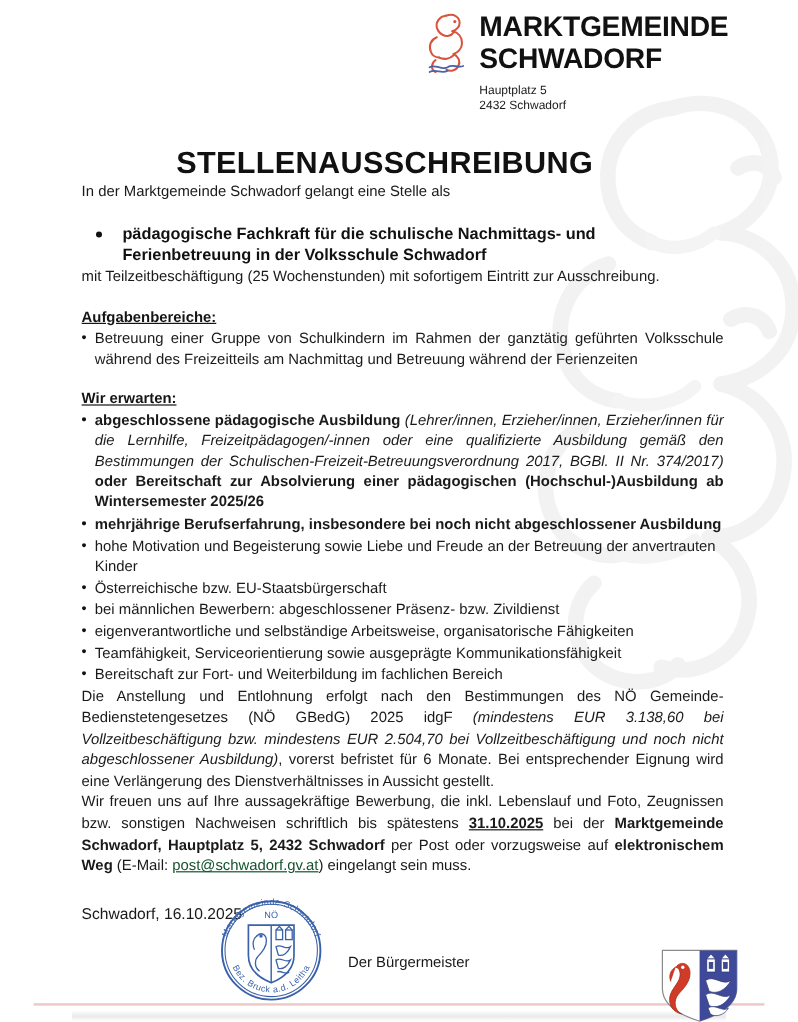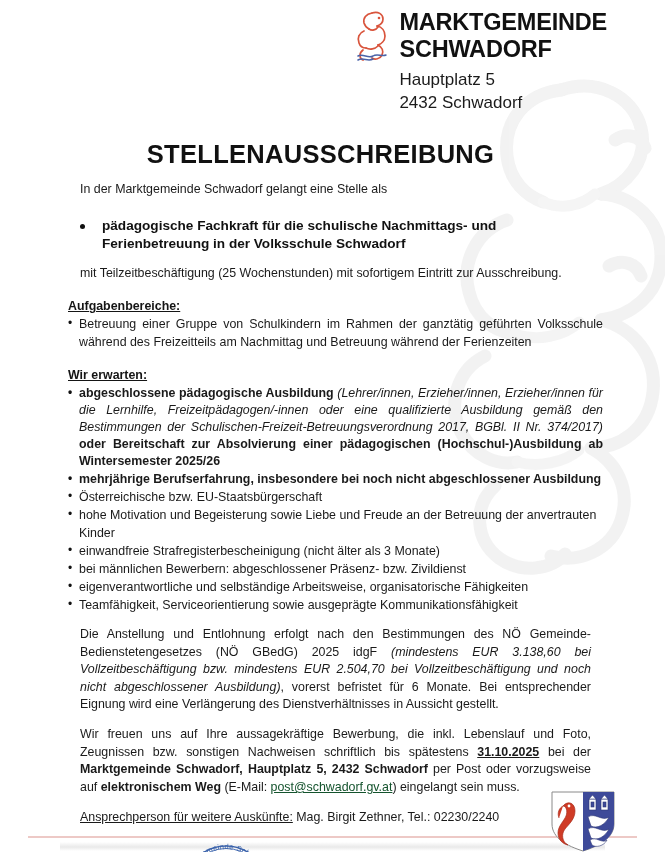--- a/index.html
+++ b/index.html
@@ -57,21 +57,21 @@
   .brand-block { padding-top: 1px; }
   .brand-line {
     font-size: 23.5px;
     font-weight: bold;
     letter-spacing: -0.2px;
     line-height: 1.13;
     color: #111111;
   }
   .brand-addr {
     margin-top: 7px;
-    font-size: 17px;
+    font-size: 10px;
     line-height: 1.33;
     color: #1b1b1b;
   }
 
   
   .doc-title {
     text-align: center;
     font-size: 25.5px;
     font-weight: bold;
     letter-spacing: 0.3px;
@@ -80,21 +80,21 @@
     color: #111111;
   }
 
   
   .body-wrap {
     padding: 0 62px 0 68px;
   }
   p.para {
     font-size: 12.4px;
     line-height: 1.42;
-    margin: 12px;
+    margin: 0;
     text-align: justify;
     color: #1a1a1a;
   }
   .mt-intro { margin-top: 24px; }
   .mt-18 { margin-top: 18px; }
   .mt-13 { margin-top: 13px; }
   .mt-15 { margin-top: 15px; }
 
   
   .job-bullet {
@@ -290,33 +290,32 @@
 
       <div class="sec-head">Aufgabenbereiche:</div>
       <ul class="blist">
         <li class="just">Betreuung einer Gruppe von Schulkindern im Rahmen der ganztätig geführten Volksschule während des Freizeitteils am Nachmittag und Betreuung während der Ferienzeiten</li>
       </ul>
 
       <div class="sec-head">Wir erwarten:</div>
       <ul class="blist">
         <li class="just bold-li"><span class="bd">abgeschlossene pädagogische Ausbildung </span><span class="it">(Lehrer/innen, Erzieher/innen, Erzieher/innen für die Lernhilfe, Freizeitpädagogen/-innen oder eine qualifizierte Ausbildung gemäß den Bestimmungen der Schulischen-Freizeit-Betreuungsverordnung 2017, BGBl. II Nr. 374/2017)</span><span class="bd"> oder Bereitschaft zur Absolvierung einer pädagogischen (Hochschul-)Ausbildung ab Wintersemester 2025/26</span></li>
         <li class="bold-li">mehrjährige Berufserfahrung, insbesondere bei noch nicht abgeschlossener Ausbildung</li>
+        <li>hohe Motivation und Begeisterung sowie Liebe und Freude an der Betreuung der anvertrauten Kinder</li>
         <li>Österreichische bzw. EU-Staatsbürgerschaft</li>
-        <li>hohe Motivation und Begeisterung sowie Liebe und Freude an der Betreuung der anvertrauten Kinder</li>
-        <li>einwandfreie Strafregisterbescheinigung (nicht älter als 3 Monate)</li>
         <li>bei männlichen Bewerbern: abgeschlossener Präsenz- bzw. Zivildienst</li>
         <li>eigenverantwortliche und selbständige Arbeitsweise, organisatorische Fähigkeiten</li>
         <li>Teamfähigkeit, Serviceorientierung sowie ausgeprägte Kommunikationsfähigkeit</li>
+        <li>Bereitschaft zur Fort- und Weiterbildung im fachlichen Bereich</li>
       </ul>
 
       <p class="para mt-18"><span>Die Anstellung und Entlohnung erfolgt nach den Bestimmungen des NÖ Gemeinde-Bedienstetengesetzes (NÖ GBedG) 2025 idgF </span><span class="it">(mindestens EUR 3.138,60 bei Vollzeitbeschäftigung bzw. mindestens EUR 2.504,70 bei Vollzeitbeschäftigung und noch nicht abgeschlossener Ausbildung)</span><span>, vorerst befristet für 6 Monate. Bei entsprechender Eignung wird eine Verlängerung des Dienstverhältnisses in Aussicht gestellt.</span></p>
 
       <p class="para mt-15"><span>Wir freuen uns auf Ihre aussagekräftige Bewerbung, die inkl. Lebenslauf und Foto, Zeugnissen bzw. sonstigen Nachweisen schriftlich bis spätestens </span><span class="bd ul">31.10.2025</span><span> bei der </span><span class="bd">Marktgemeinde Schwadorf, Hauptplatz 5, 2432 Schwadorf</span><span> per Post oder vorzugsweise auf </span><span class="bd">elektronischem Weg</span><span> (E-Mail: </span><span class="lnk">post@schwadorf.gv.at</span><span>) eingelangt sein muss.</span></p>
 
-      <p class="para mt-13"><span class="ul">Ansprechperson für weitere Auskünfte:</span><span> Mag. Birgit Zethner, Tel.: 02230/2240</span></p>
 
       <div class="sign-area">
         <div class="sign-date">Schwadorf, 16.10.2025</div>
 
         <svg id="stamp" viewBox="0 0 104 104" aria-hidden="true">
           <defs>
             <path id="arcTop" d="M 14 52 A 38 38 0 0 1 90 52"></path>
             <path id="arcBot" d="M 17 52 A 35 35 0 0 0 87 52"></path>
           </defs>
           <circle cx="52" cy="52" r="41" fill="none" stroke="#3a62ab" stroke-width="1.6"></circle>

